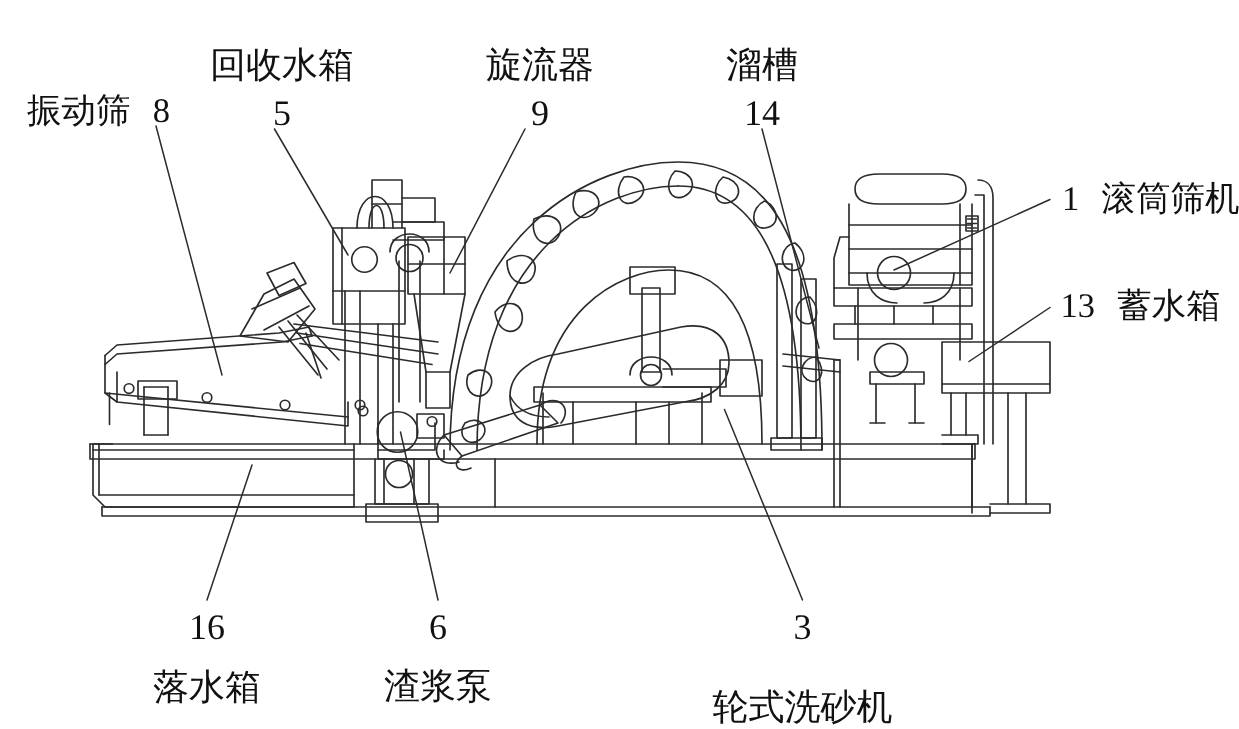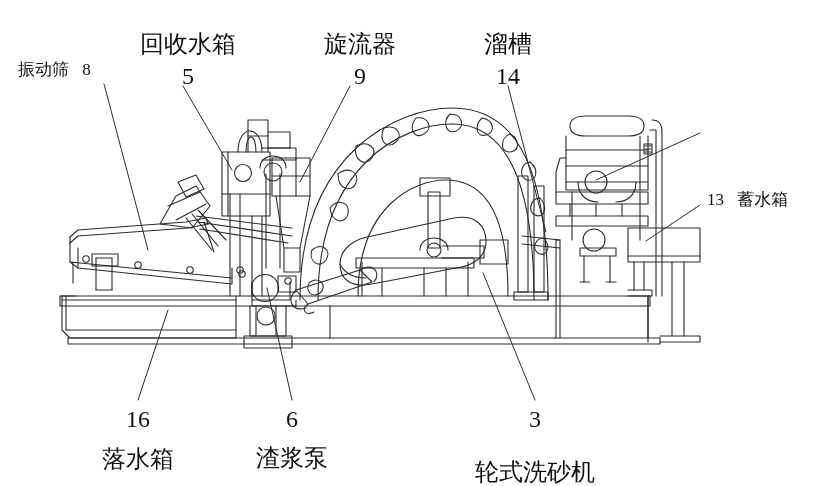--- a/index.html
+++ b/index.html
@@ -38,21 +38,21 @@
     display: block;
   }
   .label-stack .num {
     display: block;
   }
   .inline-row {
     position: absolute;
     white-space: nowrap;
     color: #111111;
     font-family: "Liberation Serif", "DejaVu Serif", serif;
-    font-size: 17px;
+    font-size: 23px;
   }
   .inline-row .num {
     margin-right: 9px;
   }
 </style>
 </head>
 <body>
 
 <div id="stage">
 
@@ -283,20 +283,24 @@
   <div class="label-stack" style="left:322px; top:28px; width:76px;">
     <span class="name">旋流器</span>
     <span class="num">9</span>
   </div>
 
   <div class="label-stack" style="left:478px; top:28px; width:60px;">
     <span class="name">溜槽</span>
     <span class="num">14</span>
   </div>
 
+  <div class="inline-row" style="left:708px; top:117px;">
+    <span class="num">1</span>
+    <span>滚筒筛机</span>
+  </div>
 
   <div class="inline-row" style="left:707px; top:188px;">
     <span class="num">13</span>
     <span>蓄水箱</span>
   </div>
 
   <div class="label-stack" style="left:96px; top:403px; width:84px;">
     <span class="num">16</span>
     <span class="name" style="margin-top:8px;">落水箱</span>
   </div>

